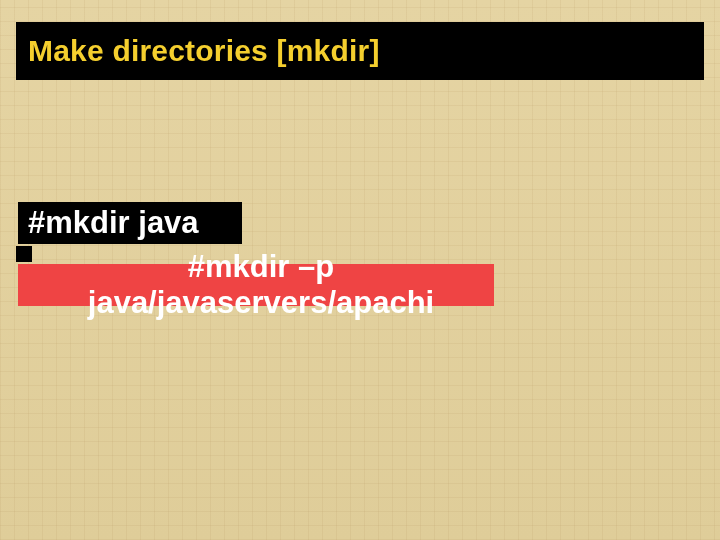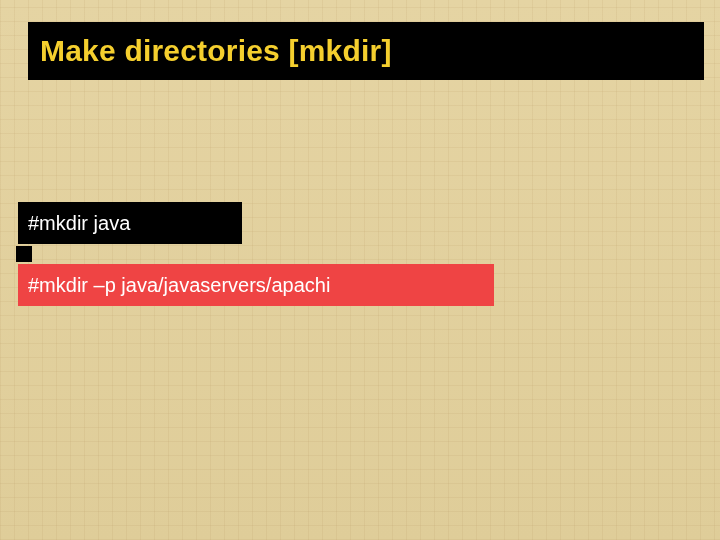--- a/index.html
+++ b/index.html
@@ -16,21 +16,20 @@
     box-sizing:border-box;
   }
   .title-bar{
     position:absolute;
     top:22px;left:16px;right:16px;
     height:58px;
     background:#000;
     display:flex;align-items:center;
     padding-left:12px;
     box-sizing:border-box;
-    margin-left:12px;
   }
   .title-bar span{
     color:#f5cf2e;
     font-size:30px;
     font-weight:bold;
     letter-spacing:.2px;
   }
   .cmd1{
     position:absolute;
     top:202px;left:18px;
@@ -44,22 +43,22 @@
     position:absolute;
     top:264px;left:18px;
     width:476px;height:42px;
     background:#ef4444;
     display:flex;align-items:center;
     padding-left:10px;
     box-sizing:border-box;
   }
   .cmd1 span,.cmd2 span{
     color:#fff;
-    font-size:20px;
-    font-weight:normal;
+    font-size:31px;
+    font-weight:bold;
     text-align:center;
   }
   .stub{
     position:absolute;
     top:246px;left:16px;
     width:16px;height:16px;
     background:#000;
   }
 </style>
 </head>

